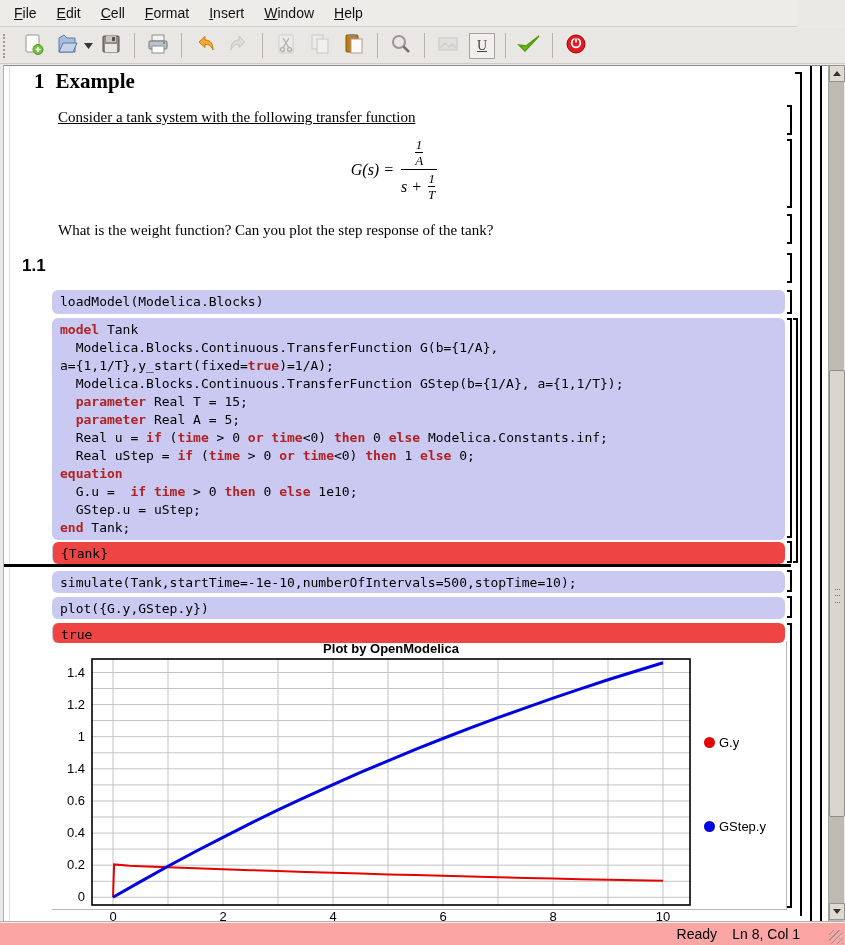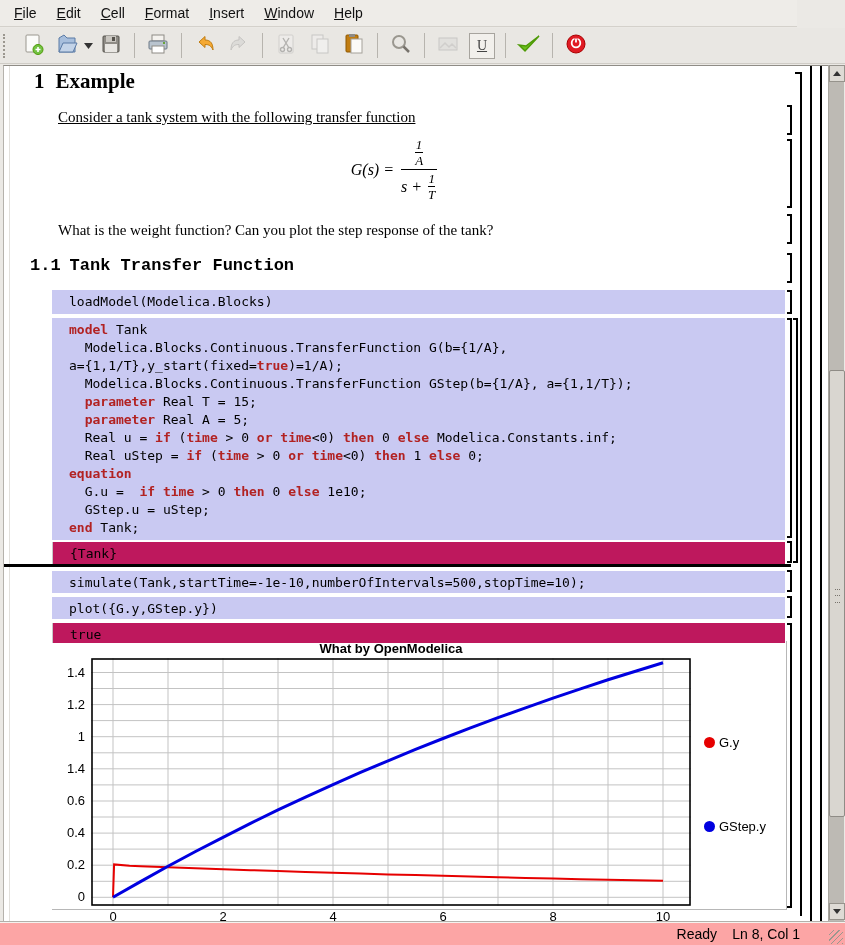--- a/index.html
+++ b/index.html
@@ -26,35 +26,35 @@
   .tb-drop svg{display:block;}
   .ubtn{width:24px;height:24px;border:1px solid #a7a49e;background:#f2f0ec;
         display:flex;align-items:center;justify-content:center;
         font-size:14px;color:#444;text-decoration:underline;font-family:"Liberation Serif",serif;}
   
   #doc{position:absolute;left:3px;top:65px;width:825px;height:856px;background:#fff;
        border-top:1px solid #8f8c86;border-left:1px solid #b5b2ac;overflow:hidden;}
   #doc .margin-line{position:absolute;left:5px;top:0;width:1px;height:100%;background:#e2e0dc;}
   .abs{position:absolute;}
   .h1{font-family:"Liberation Serif",serif;font-weight:bold;font-size:21px;color:#000;display:flex;gap:11px;}
-  .h2{font-family:Liberation Mono, monospace;font-weight:bold;font-size:17px;color:#000;display:flex;gap:9px;margin-left:8px;}
+  .h2{font-family:Liberation Sans, sans-serif;font-weight:bold;font-size:17px;color:#000;display:flex;gap:23px;}
   .prose{font-family:"Liberation Serif",serif;font-size:15px;color:#000;}
   
   #formula{display:flex;justify-content:center;align-items:center;
            font-family:"Liberation Serif",serif;font-style:italic;font-size:16px;}
   .frac{display:inline-flex;flex-direction:column;align-items:center;margin-left:7px;}
   .frac > .fbar{align-self:stretch;height:1px;background:#000;margin:2px 0;}
   .sfrac{display:inline-flex;flex-direction:column;align-items:center;font-size:13px;line-height:13px;margin:0 2px;}
   .sfrac > .fbar{align-self:stretch;height:1px;background:#000;margin:1px 0;}
   .denrow{display:inline-flex;align-items:center;}
   
   .cell{box-sizing:border-box;font-family:"DejaVu Sans Mono","Liberation Mono",monospace;
-        font-size:13px;line-height:18px;white-space:pre;color:#000;padding:3px 17px;}
+        font-size:13px;line-height:18px;white-space:pre;color:#000;padding:3px 8px;border-radius:6px;}
   .cell.input{background:#c9c9f2;}
-  .cell.output{background:#be185d;border-left:1px solid #c8c8c8;}
+  .cell.output{background:#ef4444;border-left:1px solid #c8c8c8;}
   .kw{color:#b22222;font-weight:bold;}
   #thickline{background:#000;}
   
   #plotwidget{border-right:1px solid #b7b7b7;border-bottom:1px solid #b7b7b7;}
   #plot-title{position:absolute;left:39px;top:0px;width:600px;text-align:center;
               font-size:13px;font-weight:bold;color:#000;}
   #plot-svg{position:absolute;left:39px;top:17px;}
   .ytick{position:absolute;left:0;width:33px;text-align:right;font-size:13px;color:#000;}
   .xtick{position:absolute;width:30px;text-align:center;font-size:13px;color:#000;}
   .legend-entry{position:absolute;display:flex;align-items:center;gap:4px;font-size:13px;color:#000;}
@@ -230,39 +230,38 @@
           </span>
         </span>
       </span>
     </div>
   </div>
 
   <div class="abs prose" style="left:54px;top:156px;">What is the weight function? Can you plot the step response of the tank?</div>
 
   <div class="abs h2" style="left:18px;top:190px;">
     <span>1.1</span>
-    <span>Tank Transfer Function</span>
   </div>
 
   <div class="abs cell input code-hl" style="left:48px;top:224px;width:733px;height:24px;">loadModel(Modelica.Blocks)</div>
 
   <div class="abs cell input" id="model-cell" style="left:48px;top:252px;width:733px;height:222px;"><div><span class="kw">model</span> Tank</div><div>  Modelica.Blocks.Continuous.TransferFunction G(b={1/A},</div><div>a={1,1/T},y_start(fixed=<span class="kw">true</span>)=1/A);</div><div>  Modelica.Blocks.Continuous.TransferFunction GStep(b={1/A}, a={1,1/T});</div><div>  <span class="kw">parameter</span> Real T = 15;</div><div>  <span class="kw">parameter</span> Real A = 5;</div><div>  Real u = <span class="kw">if</span> (<span class="kw">time</span> &gt; 0 <span class="kw">or</span> <span class="kw">time</span>&lt;0) <span class="kw">then</span> 0 <span class="kw">else</span> Modelica.Constants.inf;</div><div>  Real uStep = <span class="kw">if</span> (<span class="kw">time</span> &gt; 0 <span class="kw">or</span> <span class="kw">time</span>&lt;0) <span class="kw">then</span> 1 <span class="kw">else</span> 0;</div><div><span class="kw">equation</span></div><div>  G.u =  <span class="kw">if</span> <span class="kw">time</span> &gt; 0 <span class="kw">then</span> 0 <span class="kw">else</span> 1e10;</div><div>  GStep.u = uStep;</div><div><span class="kw">end</span> Tank;</div></div>
 
   <div class="abs cell output" style="left:48px;top:476px;width:733px;height:22px;">{Tank}</div>
 
   <div class="abs" id="thickline" style="left:0;top:498px;width:787px;height:3px;"></div>
 
   <div class="abs cell input code-hl" style="left:48px;top:505px;width:733px;height:22px;">simulate(Tank,startTime=-1e-10,numberOfIntervals=500,stopTime=10);</div>
 
   <div class="abs cell input code-hl" style="left:48px;top:531px;width:733px;height:22px;">plot({G.y,GStep.y})</div>
 
   <div class="abs cell output" style="left:48px;top:557px;width:733px;height:20px;">true</div>
 
   <div class="abs" id="plotwidget" style="left:48px;top:575px;width:734px;height:268px;">
-    <div id="plot-title">What by OpenModelica</div>
+    <div id="plot-title">Plot by OpenModelica</div>
     <svg id="plot-svg" width="600" height="248">
         <rect x="0" y="0" width="600" height="248" fill="#ffffff"></rect>
         <line x1="22.0" y1="0" x2="22.0" y2="248" stroke="#c3c3c3" stroke-width="1"></line>
         <line x1="77.0" y1="0" x2="77.0" y2="248" stroke="#c3c3c3" stroke-width="1"></line>
         <line x1="132.0" y1="0" x2="132.0" y2="248" stroke="#c3c3c3" stroke-width="1"></line>
         <line x1="187.0" y1="0" x2="187.0" y2="248" stroke="#c3c3c3" stroke-width="1"></line>
         <line x1="242.0" y1="0" x2="242.0" y2="248" stroke="#c3c3c3" stroke-width="1"></line>
         <line x1="297.0" y1="0" x2="297.0" y2="248" stroke="#c3c3c3" stroke-width="1"></line>
         <line x1="352.0" y1="0" x2="352.0" y2="248" stroke="#c3c3c3" stroke-width="1"></line>
         <line x1="407.0" y1="0" x2="407.0" y2="248" stroke="#c3c3c3" stroke-width="1"></line>

